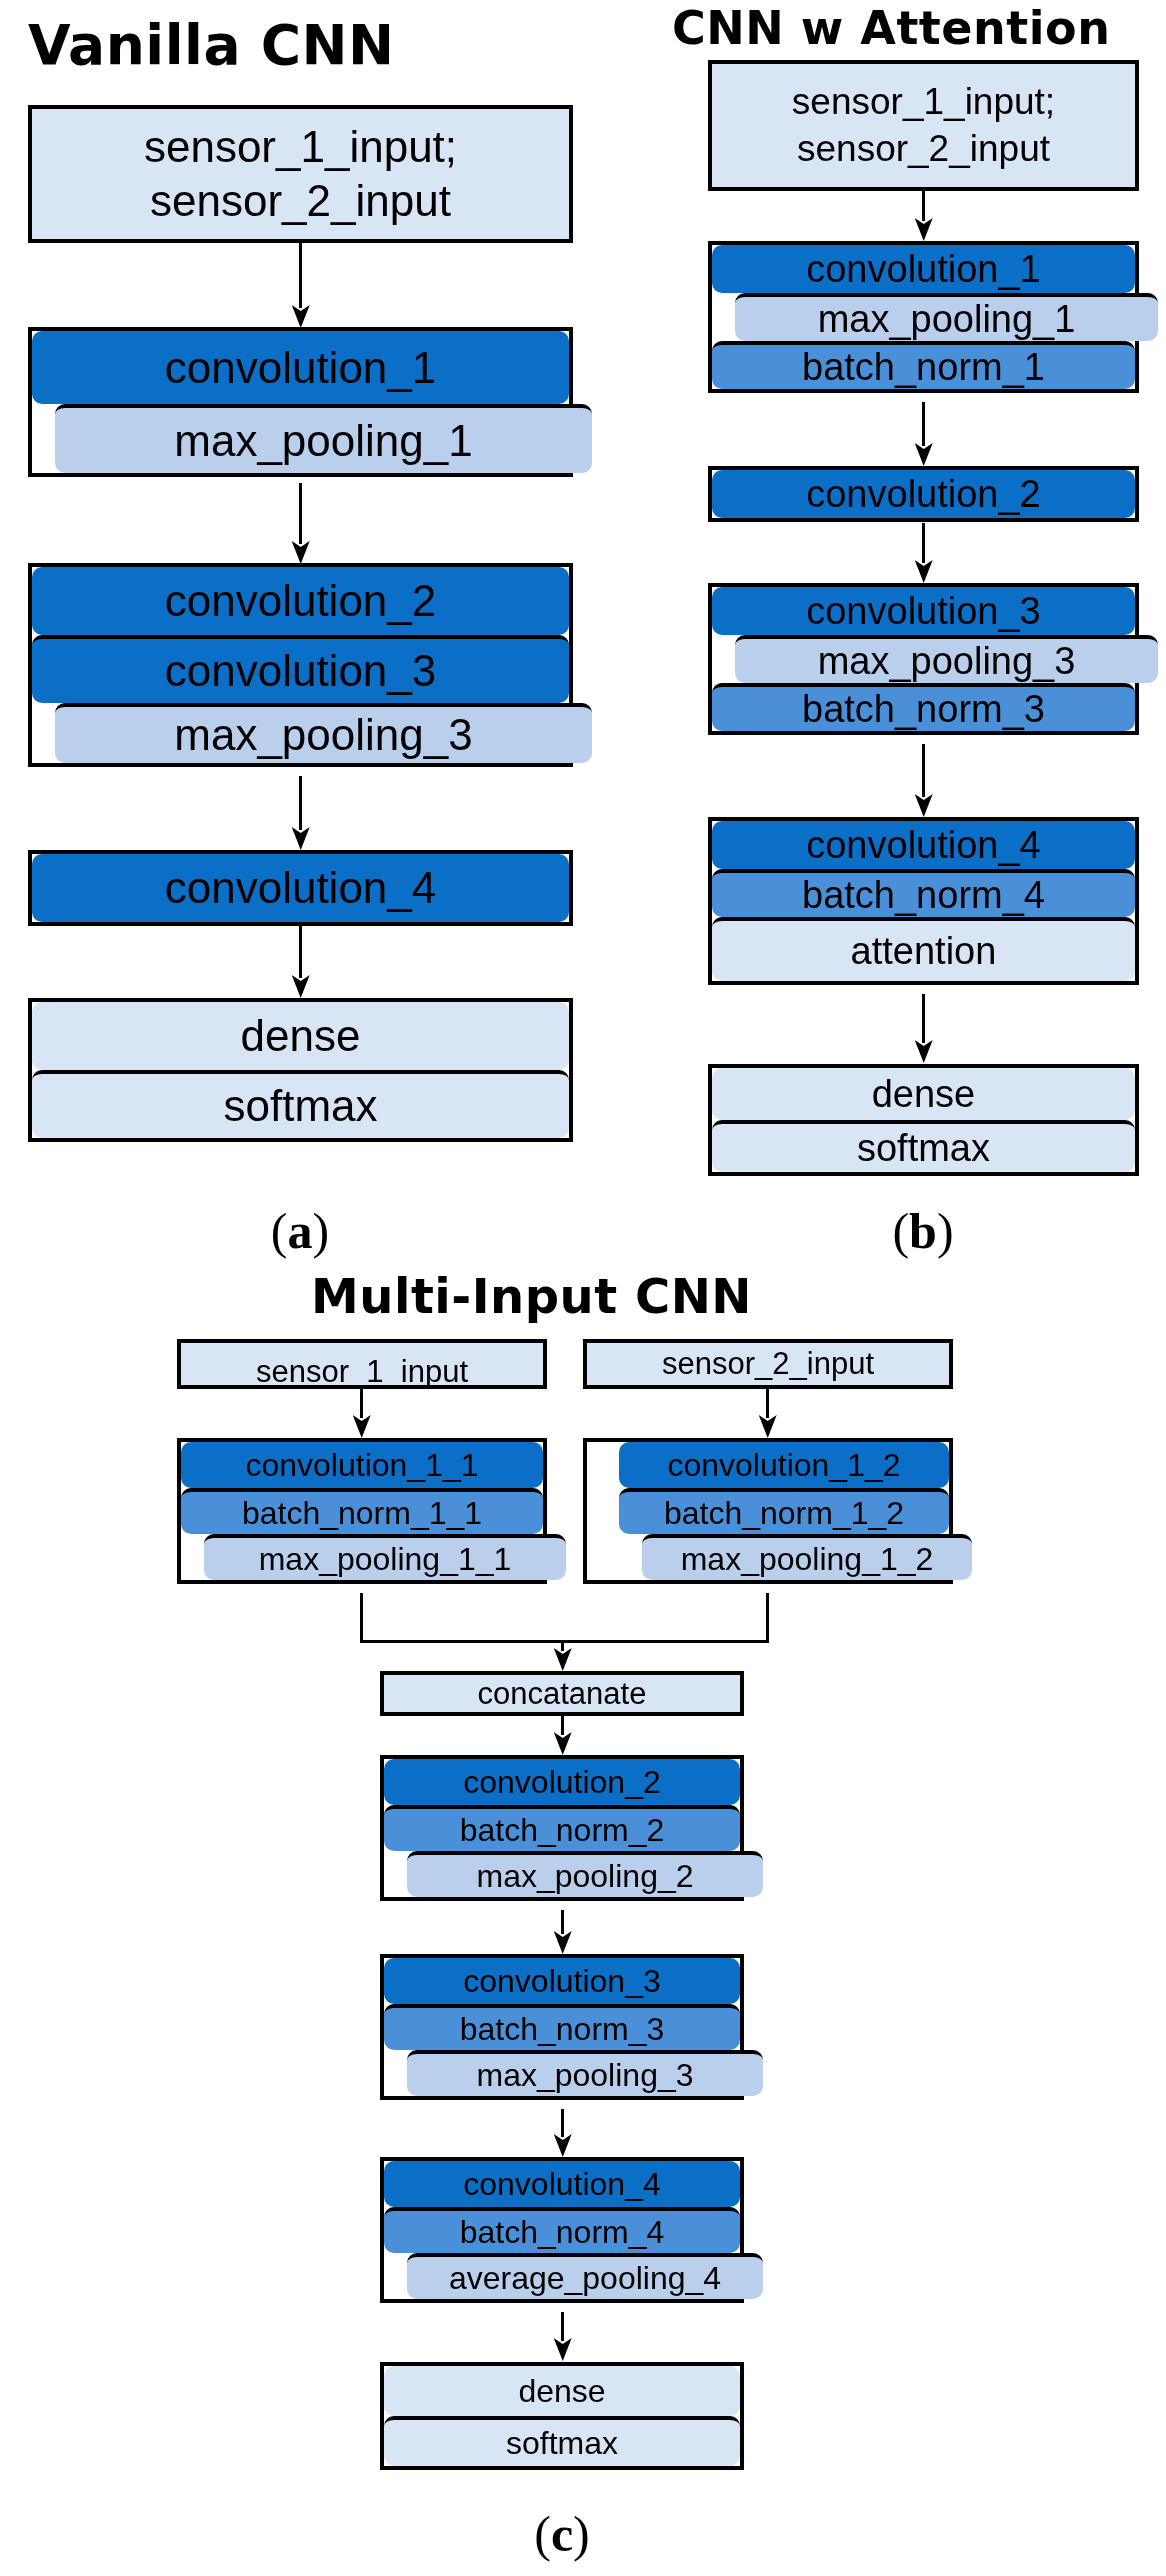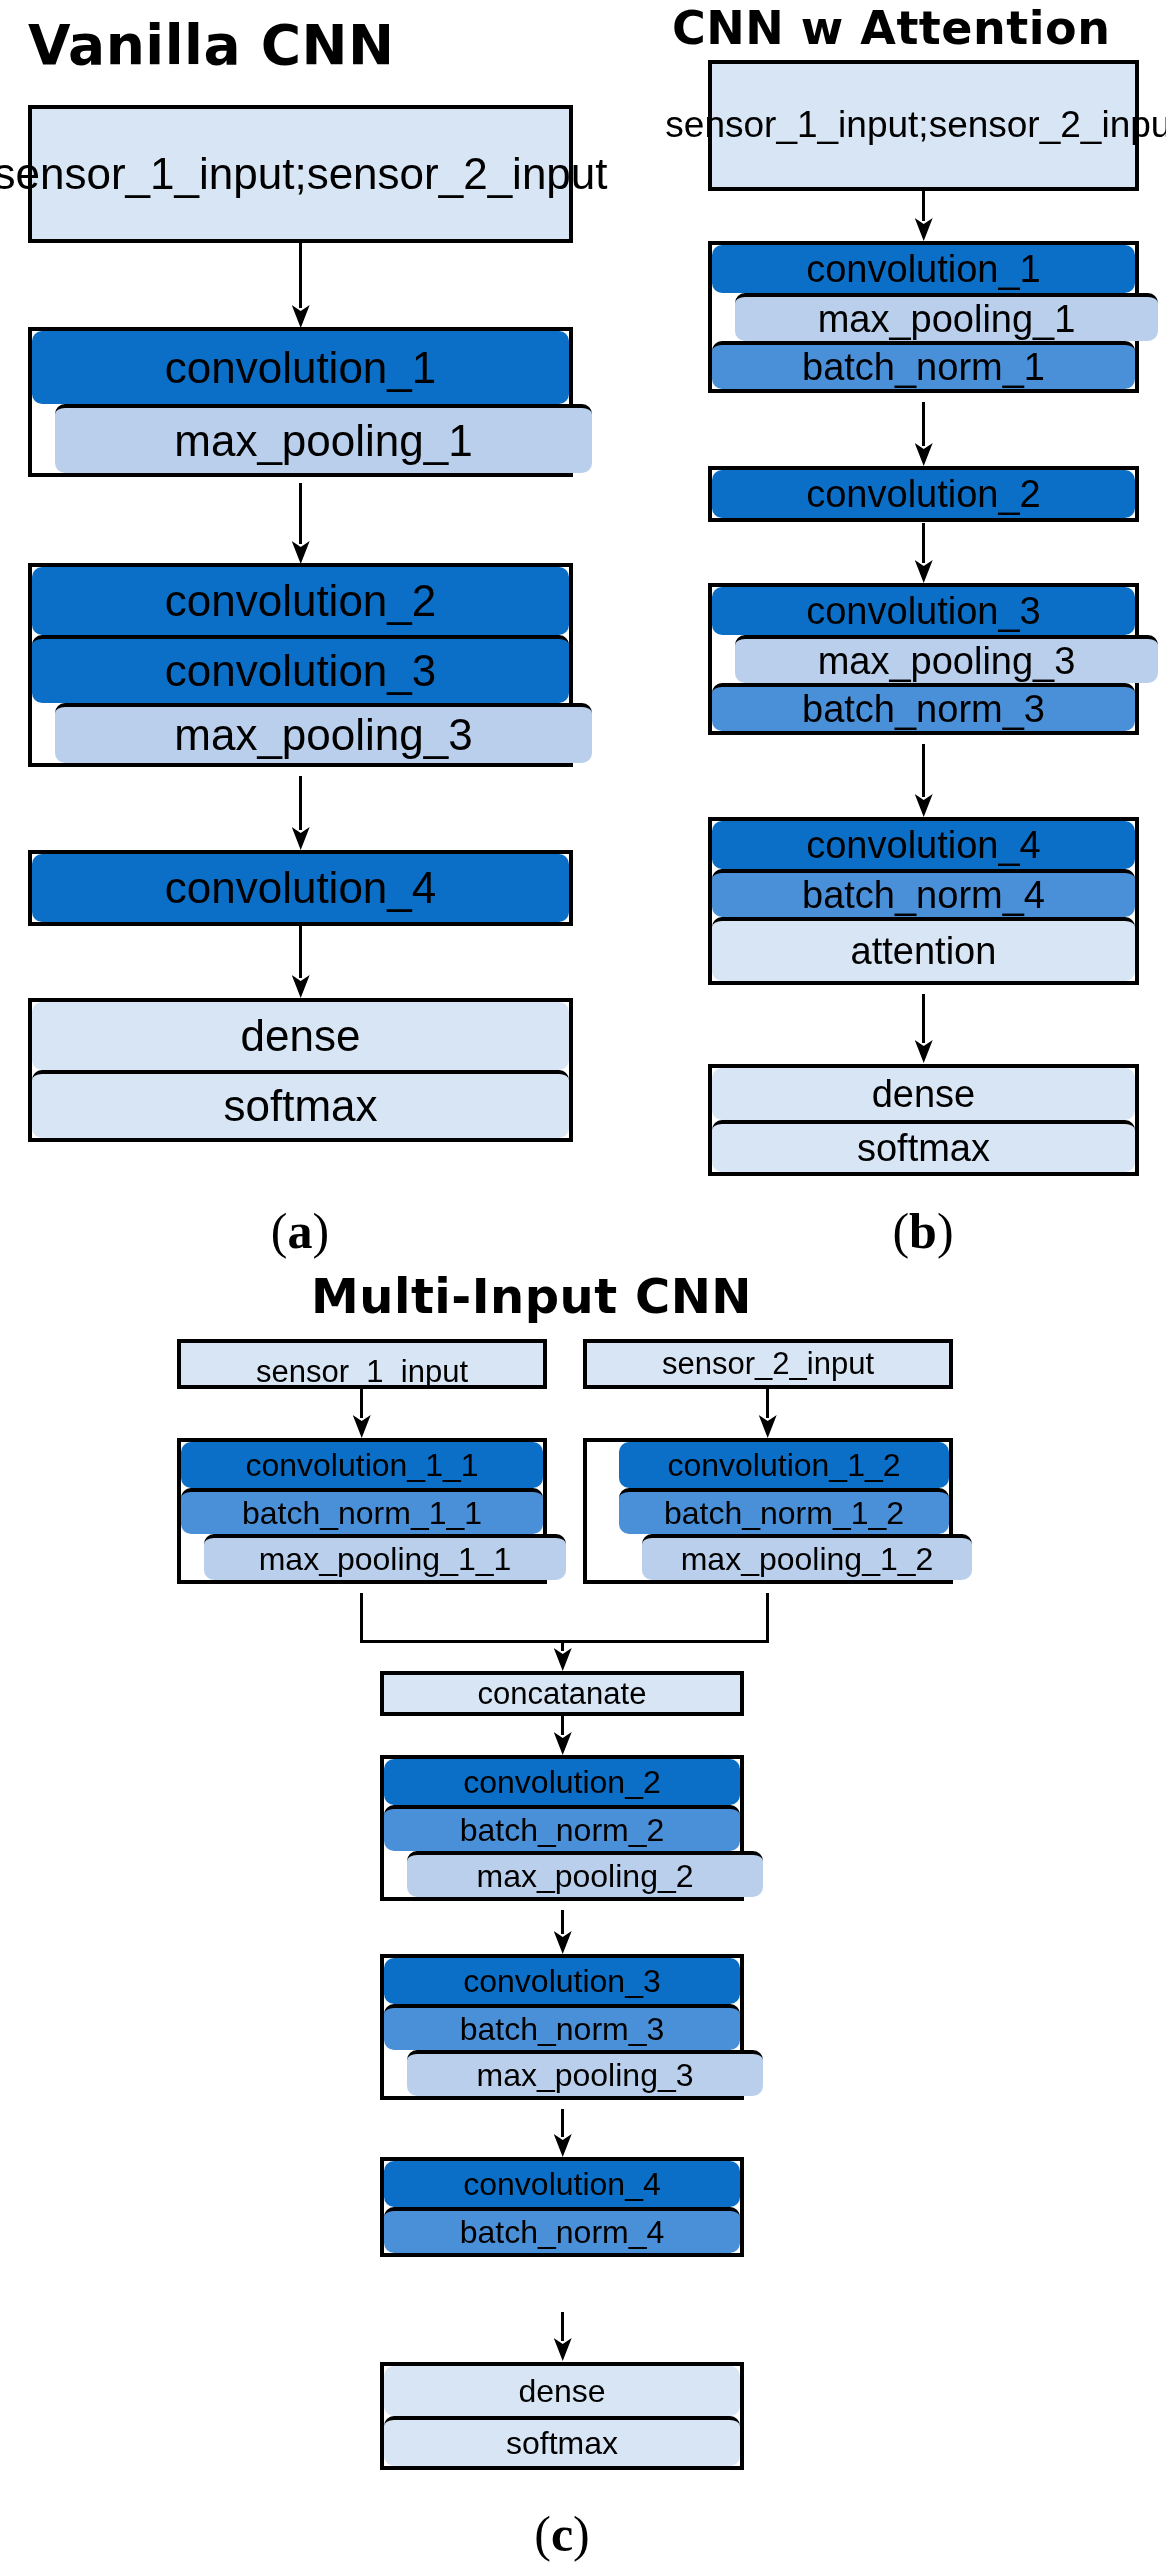--- a/index.html
+++ b/index.html
@@ -7,21 +7,21 @@
   #canvas{position:relative;width:1166px;height:2576px;background:#ffffff;overflow:hidden;}
 
   .title{position:absolute;text-align:left;font-family:"DejaVu Sans",sans-serif;
          font-weight:bold;color:#000;white-space:nowrap;letter-spacing:0.5px;}
 
   .box{position:absolute;border:4.2px solid var(--line);box-sizing:border-box;
        display:flex;flex-direction:column;background:#fff;}
   .row{width:100%;display:flex;align-items:center;justify-content:center;
        box-sizing:border-box;color:#000;flex:none;border-radius:10px;}
   .row + .row{border-top:4.2px solid var(--line);}
-  .lines{width:100%;height:100%;display:flex;
+  .lines{width:100%;height:100%;display:flex;flex-direction:column;
          align-items:center;justify-content:center;color:#000;border-radius:32px;}
 
   .t-conv{background:var(--conv);}
   .t-bn{background:var(--bn);}
   .t-pool{background:var(--pool);margin-left:23px;}
   .t-io{background:var(--io);}
 
   .arrow{position:absolute;width:3.1px;}
   .arrow .shaft{position:absolute;left:0;top:0;width:3.1px;
                 height:calc(100% - 20px);background:var(--line);display:block;}
@@ -224,20 +224,21 @@
   </div>
 
   <div class="arrow" style="left:561px;top:2109px;height:48px;">
       <i class="shaft"></i>
       <i class="head"></i>
     </div>
 
   <div class="box" style="left:380px;top:2157px;width:364px;">
     <div class="row t-conv" style="height:46px;font-size:32px;">convolution_4</div>
     <div class="row t-bn" style="height:46px;font-size:32px;">batch_norm_4</div>
+    <div class="row t-pool" style="height:46px;font-size:32px;">average_pooling_4</div>
   </div>
 
   <div class="arrow" style="left:561px;top:2312px;height:49px;">
       <i class="shaft"></i>
       <i class="head"></i>
     </div>
 
   <div class="box" style="left:380px;top:2362px;width:364px;">
     <div class="row t-io" style="height:50px;font-size:32px;">dense</div>
     <div class="row t-io" style="height:50px;font-size:32px;">softmax</div>

